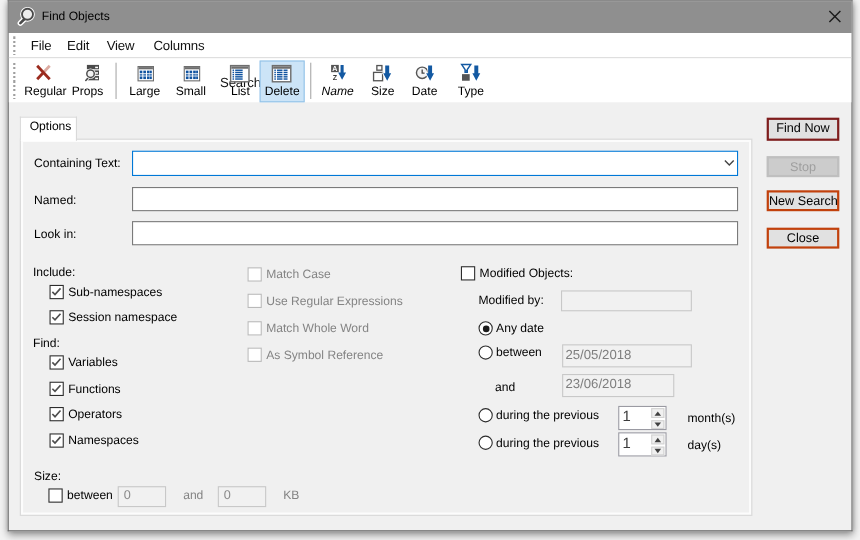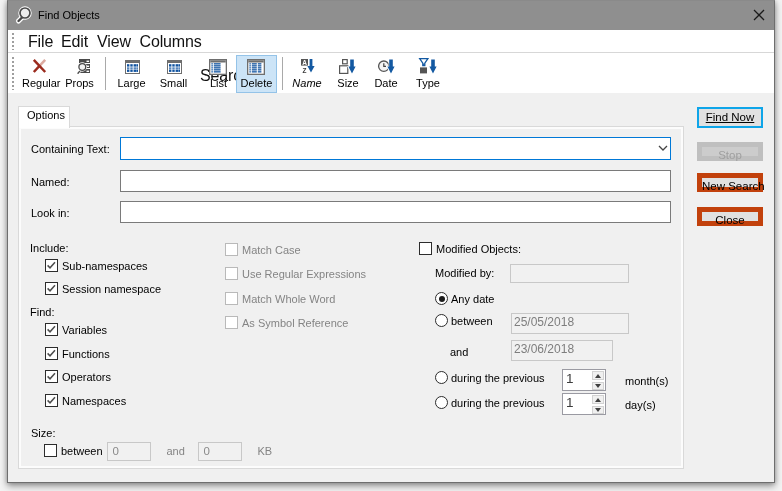--- a/index.html
+++ b/index.html
@@ -4,31 +4,31 @@
 html,body{margin:0;padding:0;width:782px;height:491px;background:#f3f3f3;overflow:hidden;}
 *{box-sizing:border-box;font-family:"Liberation Sans",sans-serif;}
 .abs{position:absolute;}
 #win{position:absolute;left:7px;top:0;width:768px;height:483px;background:#f0f0f0;
   border:1px solid #6e6e6e;border-top-color:#8a8a8a;
   box-shadow:0 3px 7px rgba(0,0,0,0.40),0 0 4px rgba(0,0,0,0.18);}
 #titlebar{left:8px;top:1px;width:766px;height:29px;background:#8f8f8f;}
 #title{left:38px;top:1px;height:29px;line-height:29px;font-size:11px;color:#000;}
 #menubar{left:8px;top:30px;width:766px;height:23px;background:#fff;border-bottom:1px solid #d7d7d7;}
 #toolbar{left:8px;top:53px;width:766px;height:40px;background:#fff;}
-.menuitem{top:30px;height:22px;line-height:23px;font-size:16px;letter-spacing:-0.15px;color:#111;}
+.menuitem{top:30px;height:22px;line-height:23px;font-size:12px;letter-spacing:-0.15px;color:#111;}
 .grip{width:2px;background-image:repeating-linear-gradient(to bottom,#9f9f9f 0 2px,transparent 2px 4px);}
 .tbsep{width:1px;background:#a9a9a9;top:57px;height:33px;}
 .tblabel{top:78px;height:11px;line-height:11px;font-size:11px;color:#000;text-align:center;}
 #tab{left:18px;top:106px;width:52px;height:22px;background:#fff;border:1px solid #d9d9d9;border-bottom:none;z-index:3;font-size:11px;line-height:16px;padding-left:8px;}
 #panel{left:18px;top:126px;width:666px;height:343px;background:#f0f0f0;border:1px solid #d9d9d9;box-shadow:inset 0 0 0 2px #fcfcfc;z-index:1;}
 .lbl{font-size:11px;color:#000;height:13px;line-height:13px;white-space:nowrap;z-index:2;}
 .dlbl{font-size:11px;color:#848484;height:13px;line-height:13px;white-space:nowrap;z-index:2;}
 .input{background:#fff;border:1px solid #7a7a7a;z-index:2;}
 .dinput{background:#f1f1f1;border:1px solid #c8c8c8;z-index:2;font-size:11.5px;color:#8a8a8a;padding-left:5px;}
-.btn{left:697px;width:66px;background:#e1e1e1;border:5px solid #c2410c;font-size:11.5px;color:#000;text-align:center;z-index:2;white-space:nowrap;}
+.btn{left:697px;width:66px;background:#e1e1e1;border:2px solid #c2410c;font-size:11.5px;color:#000;text-align:center;z-index:2;white-space:nowrap;}
 .cb{width:13px;height:13px;background:#fff;border:1px solid #2c2c2c;z-index:2;}
 .cbd{width:13px;height:13px;background:#fff;border:1px solid #b9b9b9;z-index:2;}
 .radio{width:13px;height:13px;background:#fff;border:1px solid #2c2c2c;border-radius:50%;z-index:2;}
 .dot{width:6px;height:6px;background:#1c1c1c;border-radius:50%;left:2.5px;top:2.5px;}
 svg{position:absolute;overflow:visible;}
 </style></head>
 <body>
 <div id="win"></div>
 <div class="abs" id="titlebar"></div>
 <svg class="abs" style="left:15px;top:5px" width="18" height="19" viewBox="0 0 18 19">
@@ -187,21 +187,21 @@
 <div class="abs lbl" style="left:31px;top:143px;">Containing Text:</div>
 <div class="abs" style="left:120px;top:137px;width:551px;height:23px;background:#fff;border:1px solid #0078d7;z-index:2;"></div>
 <svg class="abs" style="left:658px;top:145px;z-index:3" width="10" height="6" viewBox="0 0 10 6">
  <polyline points="1,1 5,5 9,1" fill="none" stroke="#444" stroke-width="1.3"></polyline>
 </svg>
 <div class="abs lbl" style="left:31px;top:176px;">Named:</div>
 <div class="abs input" style="left:120px;top:170px;width:551px;height:22px;"></div>
 <div class="abs lbl" style="left:31px;top:207px;">Look in:</div>
 <div class="abs input" style="left:120px;top:201px;width:551px;height:22px;"></div>
 
-<div class="abs btn" style="top:107px;height:21px;border:2px solid #0ea5e9;line-height:17px;text-decoration:underline;">Find Now</div>
+<div class="abs btn" style="top:107px;height:21px;border:2px solid #7f1d1d;line-height:17px;">Find Now</div>
 <div class="abs btn" style="top:142px;height:19px;background:#ccc;border-color:#bfbfbf;color:#9f9f9f;line-height:17px;">Stop</div>
 <div class="abs btn" style="top:173px;height:19px;line-height:17px;">New Search</div>
 <div class="abs btn" style="top:207px;height:19px;line-height:17px;">Close</div>
 
 <div class="abs lbl" style="left:30px;top:242px;">Include:</div>
 <div class="abs cb" style="left:45px;top:259px;">
     <svg width="13" height="13" viewBox="0 0 13 13" style="left:-1px;top:-1px">
       <polyline points="2.6,6.4 5,8.8 10,3.2" fill="none" stroke="#4d4d4d" stroke-width="1.5"></polyline>
     </svg>
   </div>

